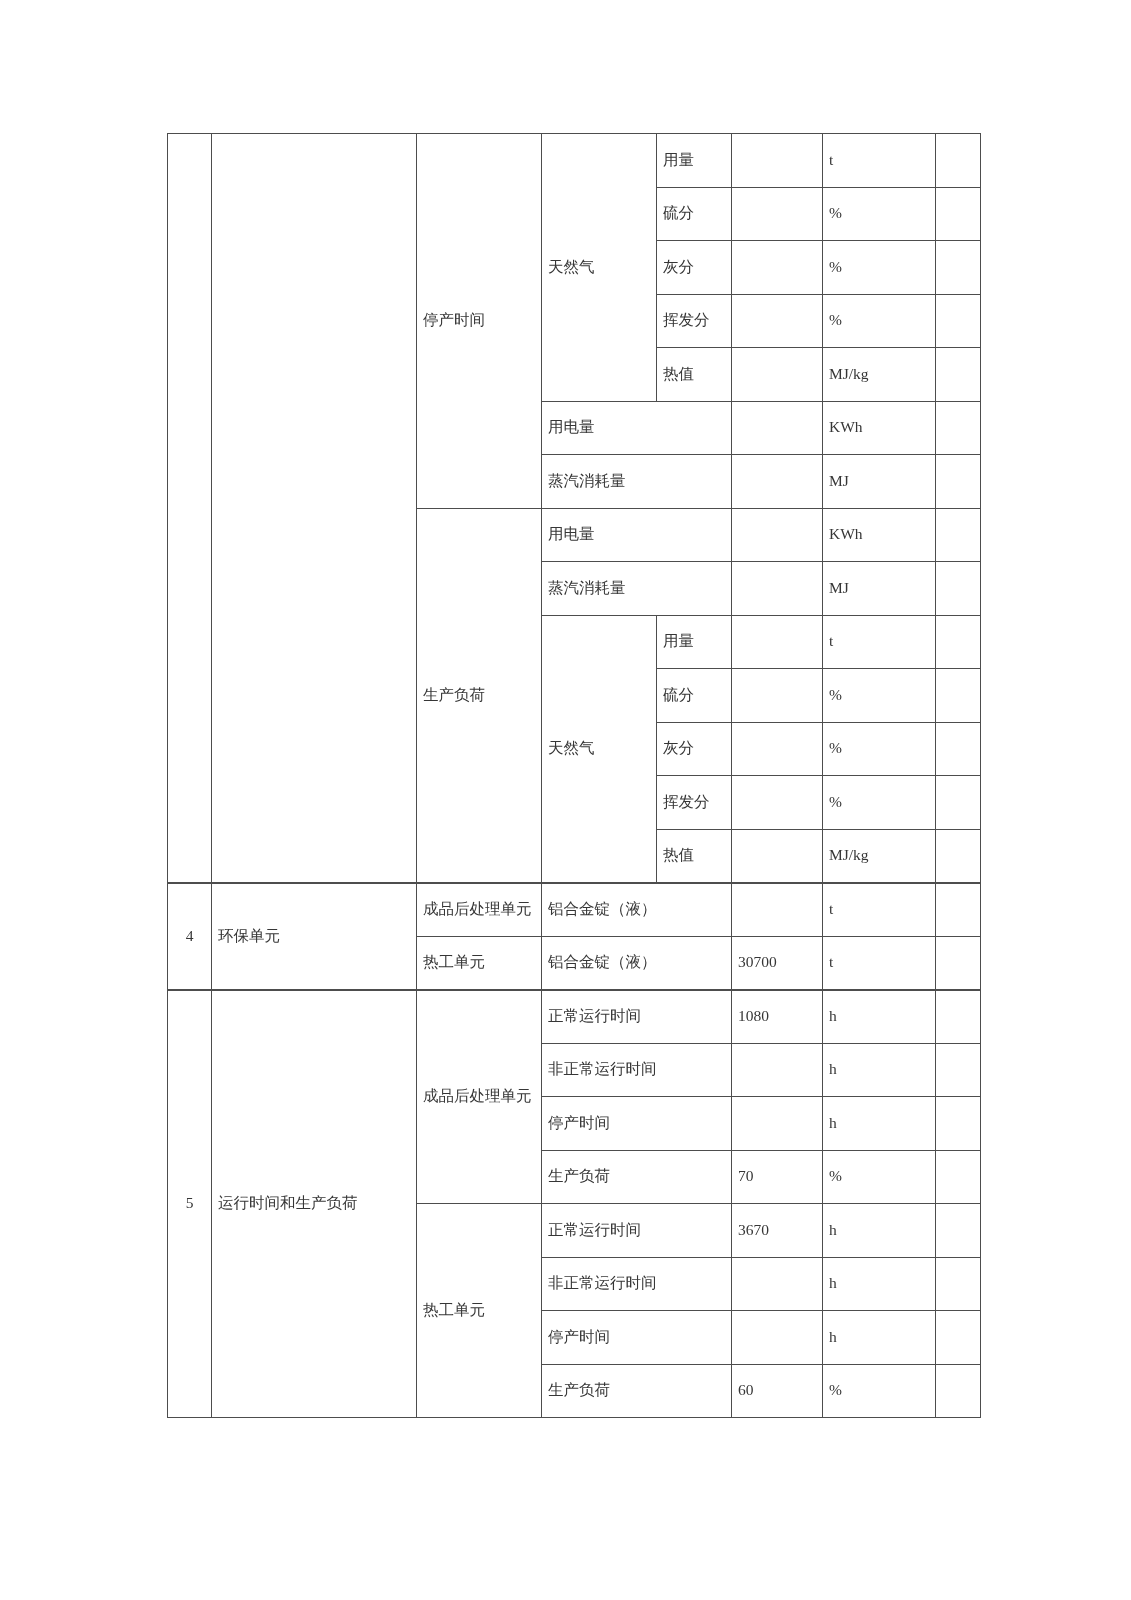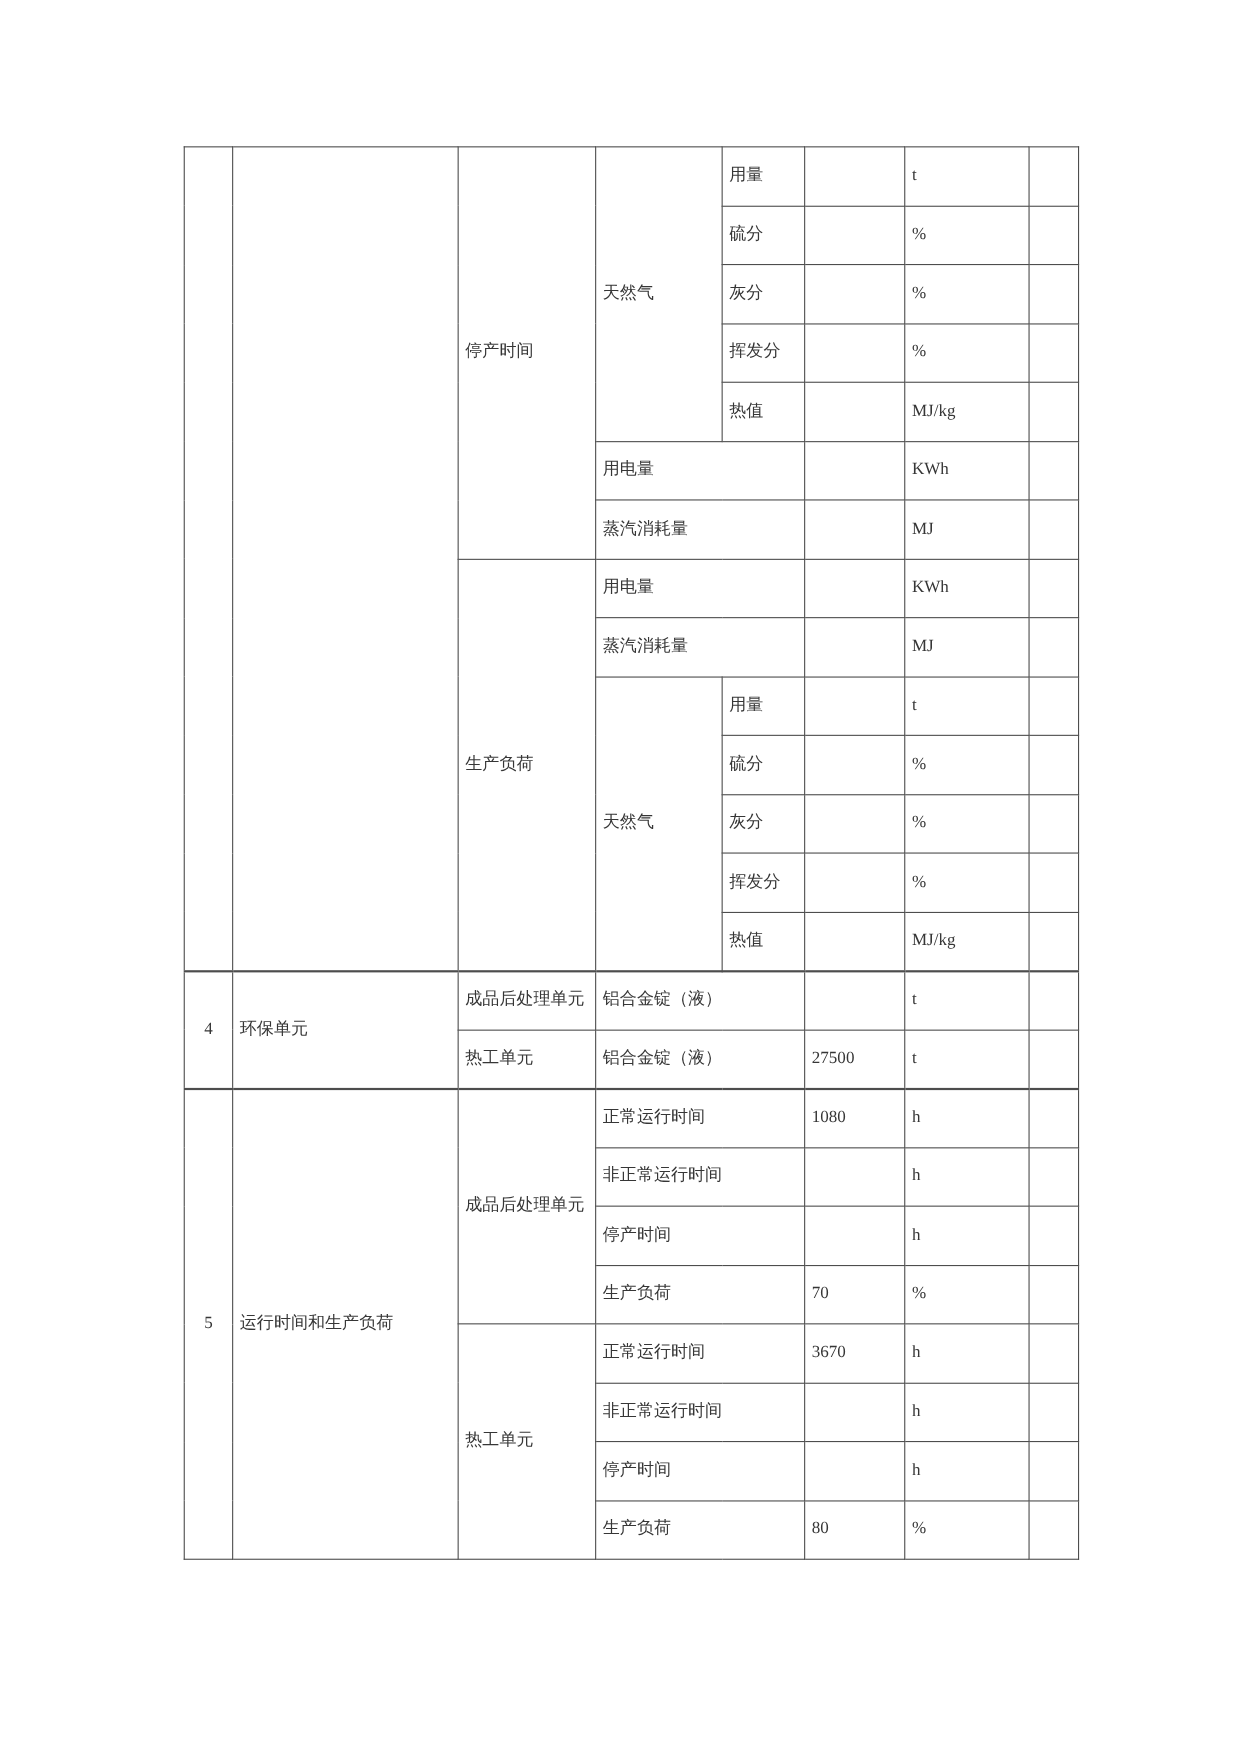--- a/index.html
+++ b/index.html
@@ -153,21 +153,21 @@
           <td rowspan="2">环保单元</td>
           <td>成品后处理单元</td>
           <td colspan="2">铝合金锭（液）</td>
           <td></td>
           <td>t</td>
           <td></td>
         </tr>
         <tr style="height: 53.5px;">
           <td>热工单元</td>
           <td colspan="2">铝合金锭（液）</td>
-          <td>27500</td>
+          <td>30700</td>
           <td>t</td>
           <td></td>
         </tr>
         <tr class="section" style="height: 53.5px;">
           <td rowspan="8" class="center">5</td>
           <td rowspan="8">运行时间和生产负荷</td>
           <td rowspan="4">成品后处理单元</td>
           <td colspan="2">正常运行时间</td>
           <td>1080</td>
           <td>h</td>
@@ -205,19 +205,19 @@
           <td></td>
         </tr>
         <tr style="height: 53.5px;">
           <td colspan="2">停产时间</td>
           <td></td>
           <td>h</td>
           <td></td>
         </tr>
         <tr style="height: 53.5px;">
           <td colspan="2">生产负荷</td>
-          <td>80</td>
+          <td>60</td>
           <td>%</td>
           <td></td>
         </tr>
       </tbody>
   </table>
 </div>
 
 </body></html>

